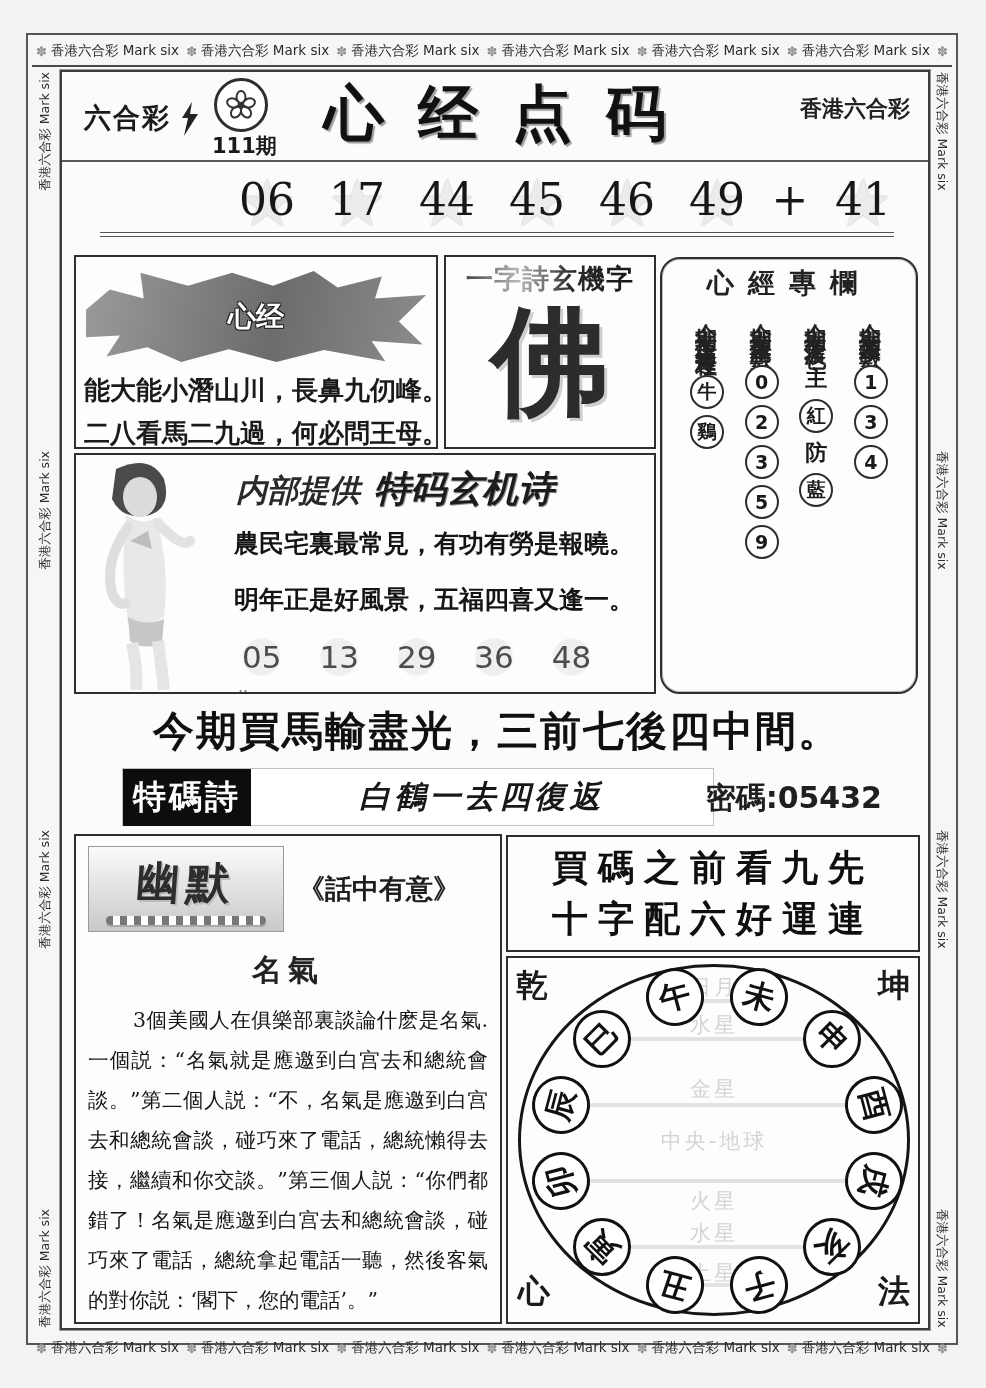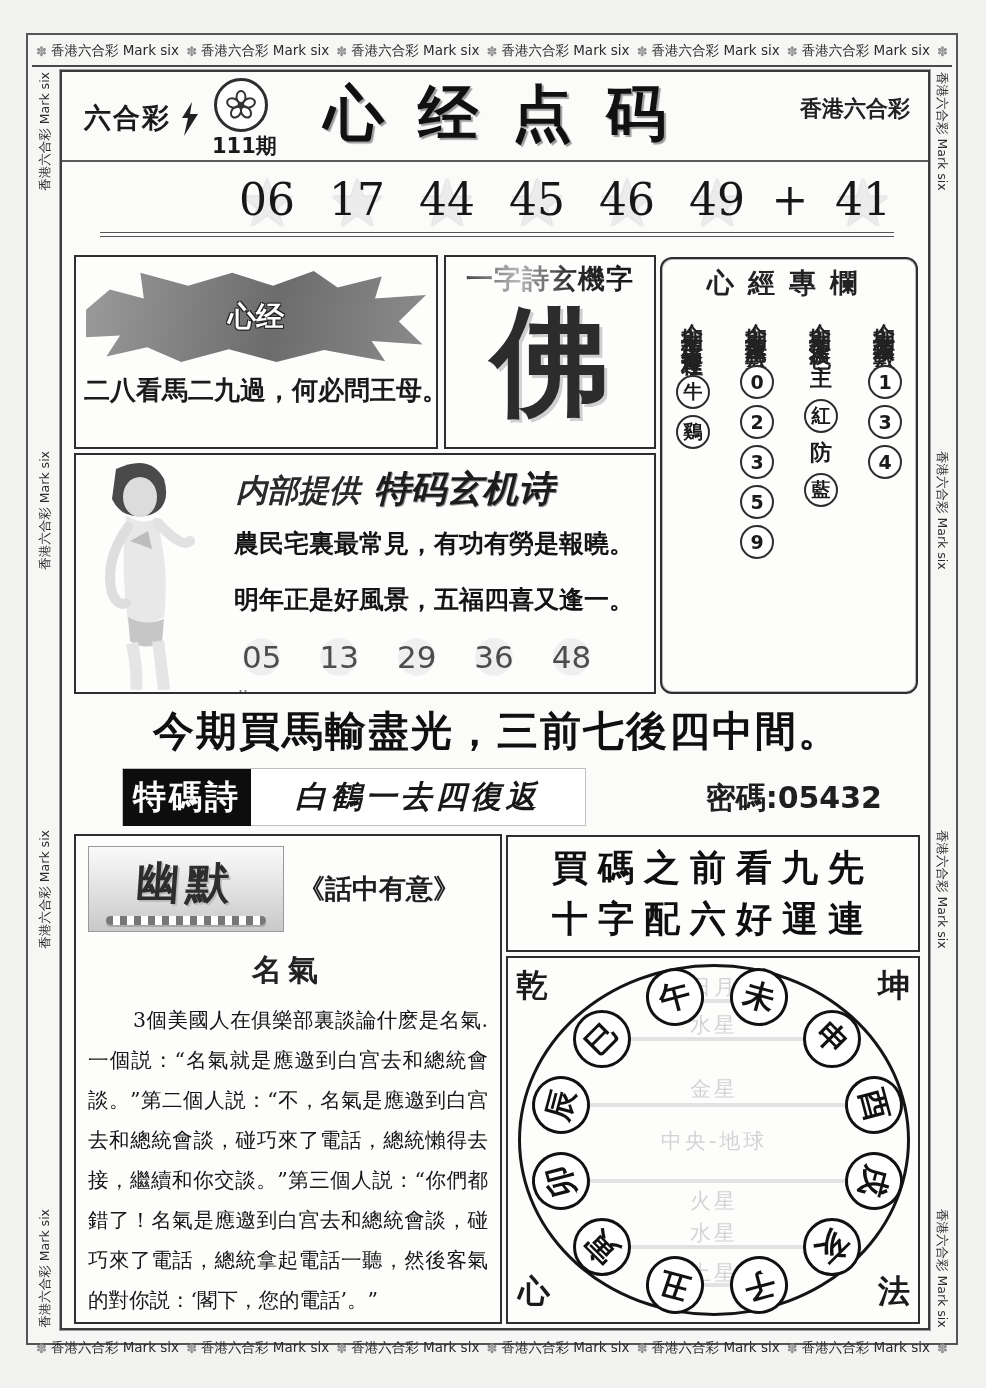--- a/index.html
+++ b/index.html
@@ -42,21 +42,21 @@
   .golden{left:12px;top:183px;width:364px;height:194px;padding:12px 8px;}
   .g-banner{position:relative;margin:2px auto 6px auto;width:340px;height:92px;background:linear-gradient(100deg,#9b9b9b,#6c6c6c 55%,#8c8c8c);clip-path:polygon(0% 42%,7% 20%,17% 30%,16% 2%,30% 16%,43% 2%,55% 16%,67% 0%,74% 18%,87% 6%,85% 30%,100% 26%,92% 55%,99% 80%,84% 76%,88% 98%,70% 86%,56% 99%,42% 85%,28% 99%,18% 83%,6% 93%,10% 70%,0% 72%);display:flex;align-items:center;justify-content:center;gap:10px;}
   .g-prefix{font-size:28px;font-weight:900;color:#fff;text-shadow:-1px -1px 0 #222,1px -1px 0 #222,-1px 1px 0 #222,1px 1px 0 #222;}
   .g-title{font-family:"DejaVu Serif",serif;font-size:36px;font-weight:900;font-style:italic;color:#f2f2f2;text-shadow:2px 2px 0 #3a3a3a;letter-spacing:2px;}
   .g-line{font-family:"DejaVu Serif",serif;font-size:26px;font-weight:900;text-align:center;line-height:1.65;white-space:nowrap;}
   
   .mystery{left:382px;top:183px;width:212px;height:194px;text-align:center;padding-top:4px;}
   .m-header{font-size:27px;font-weight:900;letter-spacing:1px;background:linear-gradient(90deg,#1d1d1d,#b9b9b9 35%,#2a2a2a 60%,#111);-webkit-background-clip:text;background-clip:text;color:transparent;}
   .m-char{margin-top:2px;font-family:"DejaVu Serif",serif;font-size:118px;line-height:1.05;font-weight:900;color:#2c2c2c;text-shadow:3px 3px 0 #cfcfcf;}
   
-  .heart{left:598px;top:185px;width:258px;height:437px;border-radius:12px;box-shadow:inset 0 0 0 1px #bbb;padding:6px 4px;}
+  .heart{left:598px;top:185px;width:258px;height:437px;border-radius:20px;box-shadow:inset 0 0 0 1px #bbb;padding:6px 18px;}
   .h-title{text-align:center;font-family:"DejaVu Serif",serif;font-size:27px;font-weight:700;letter-spacing:14px;color:#222;}
   .h-cols{display:flex;justify-content:space-between;padding:4px 10px 0 10px;}
   .h-col{display:flex;flex-direction:column;align-items:center;}
   .h-label{writing-mode:vertical-rl;text-orientation:upright;font-family:"DejaVu Serif",serif;font-size:22px;font-weight:600;letter-spacing:5px;color:#222;}
   .h-circle{width:34px;height:34px;border:2px solid #2d2d2d;border-radius:50%;display:flex;align-items:center;justify-content:center;font-size:19px;font-weight:700;margin:3px 0;background:#fff;}
   .h-plain{font-size:22px;font-weight:700;margin:2px 0;}
   
   .poem{left:12px;top:381px;width:582px;height:241px;padding-left:10px;}
   .girl{position:absolute;left:2px;top:2px;width:150px;height:233px;overflow:hidden;}
   .p-head{position:absolute;left:160px;top:10px;display:flex;align-items:baseline;gap:14px;}
@@ -66,21 +66,21 @@
   .p-line1{top:72px;}
   .p-line2{top:128px;}
   .p-lucky{position:absolute;left:160px;top:182px;display:flex;align-items:center;gap:26px;}
   .p-lucky-label{font-size:26px;font-weight:800;color:#3a3a3a;letter-spacing:2px;}
   .p-lucky-num{font-size:31px;color:#4c4c4c;background:radial-gradient(circle,#efefef 55%,transparent 60%);padding:2px 6px;}
   .p-dots{position:absolute;left:162px;top:222px;font-size:16px;color:#777;}
   
   .banner{position:absolute;left:8px;top:632px;width:854px;text-align:center;font-size:41px;font-weight:900;letter-spacing:2px;color:#101010;white-space:nowrap;}
   
   .sp-row{position:absolute;left:60px;top:696px;width:760px;height:60px;}
-  .sp-strip{position:absolute;left:0;top:0;width:464px;height:58px;border:1px solid #c0c0c0;background:#fff;display:flex;align-items:center;}
+  .sp-strip{position:absolute;left:0;top:0;width:592px;height:58px;border:1px solid #c0c0c0;background:#fff;display:flex;align-items:center;}
   .sp-tag{background:#0d0d0d;color:#fdfdfd;font-size:33px;font-weight:900;padding:6px 10px;letter-spacing:3px;}
   .sp-poem{flex:1;text-align:center;font-family:"DejaVu Serif",serif;font-style:italic;font-size:31px;font-weight:700;color:#181818;letter-spacing:4px;white-space:nowrap;}
   .sp-pass{position:absolute;right:0;top:10px;font-size:30px;font-weight:800;color:#1f1f1f;}
   
   .humor{left:12px;top:762px;width:428px;height:490px;padding:10px 12px;}
   .humor-head{display:flex;align-items:center;gap:14px;}
   .humor-logo{width:196px;height:86px;border:1px solid #9a9a9a;background:linear-gradient(#fafafa,#c9c9c9);display:flex;flex-direction:column;align-items:center;justify-content:center;}
   .humor-logo-text{font-size:44px;font-weight:900;letter-spacing:6px;color:#2d2d2d;transform:skewX(-4deg);text-shadow:2px 2px 0 #bdbdbd;}
   .braid{width:160px;height:9px;margin-top:3px;border-radius:5px;background:repeating-linear-gradient(90deg,#777 0 7px,#fff 7px 14px);box-shadow:0 2px 0 #aaa;}
   .humor-sub{font-size:27px;font-weight:900;color:#1e1e1e;white-space:nowrap;}
@@ -248,20 +248,21 @@
           <span class="star">★</span>
           <span class="num">41</span>
         </span>
     </div>
     <div class="dbl-rule"></div>
 
     <div class="box golden">
       <div class="g-banner">
         <span class="g-prefix">心经</span>
       </div>
+      <div class="g-line">能大能小潛山川，長鼻九仞峰。</div>
       <div class="g-line">二八看馬二九過，何必問王母。</div>
     </div>
 
     <div class="box mystery">
       <div class="m-header">一字詩玄機字</div>
       <div class="m-char">佛</div>
     </div>
 
     <div class="box heart">
       <div class="h-title">心經專欄</div>

